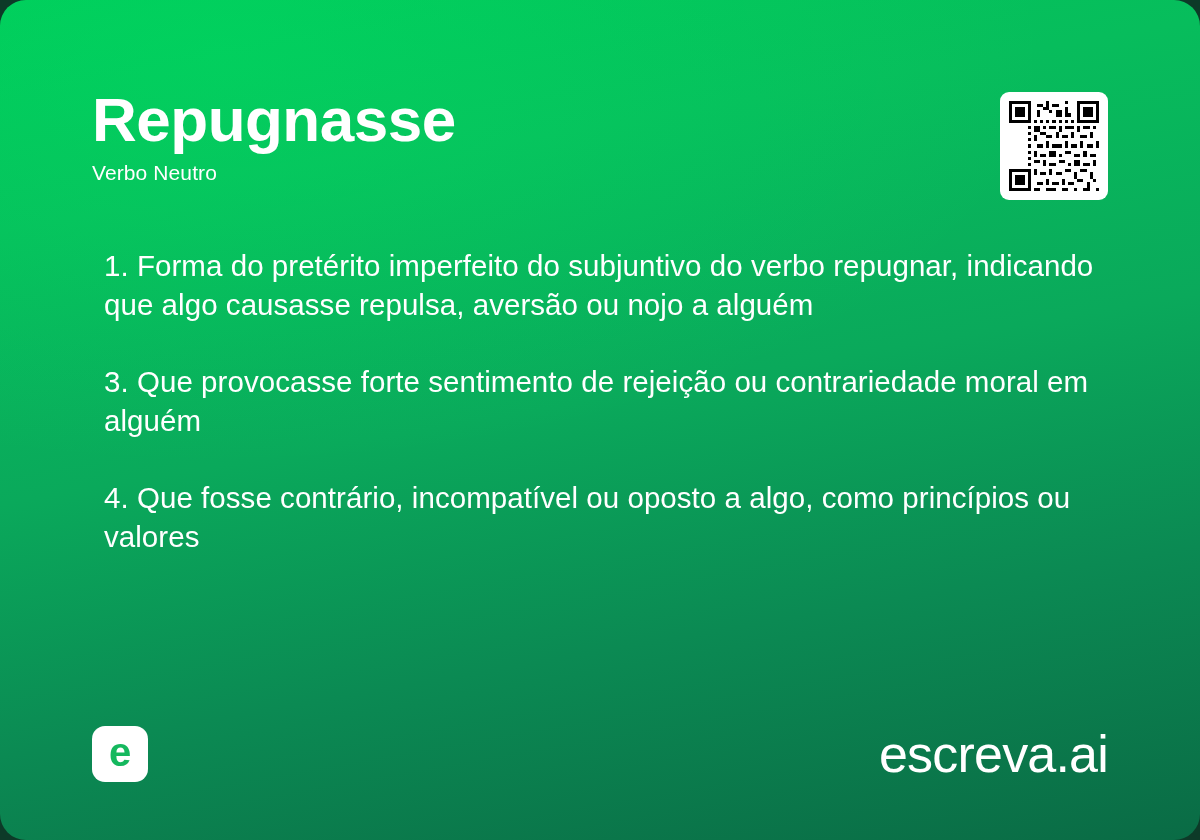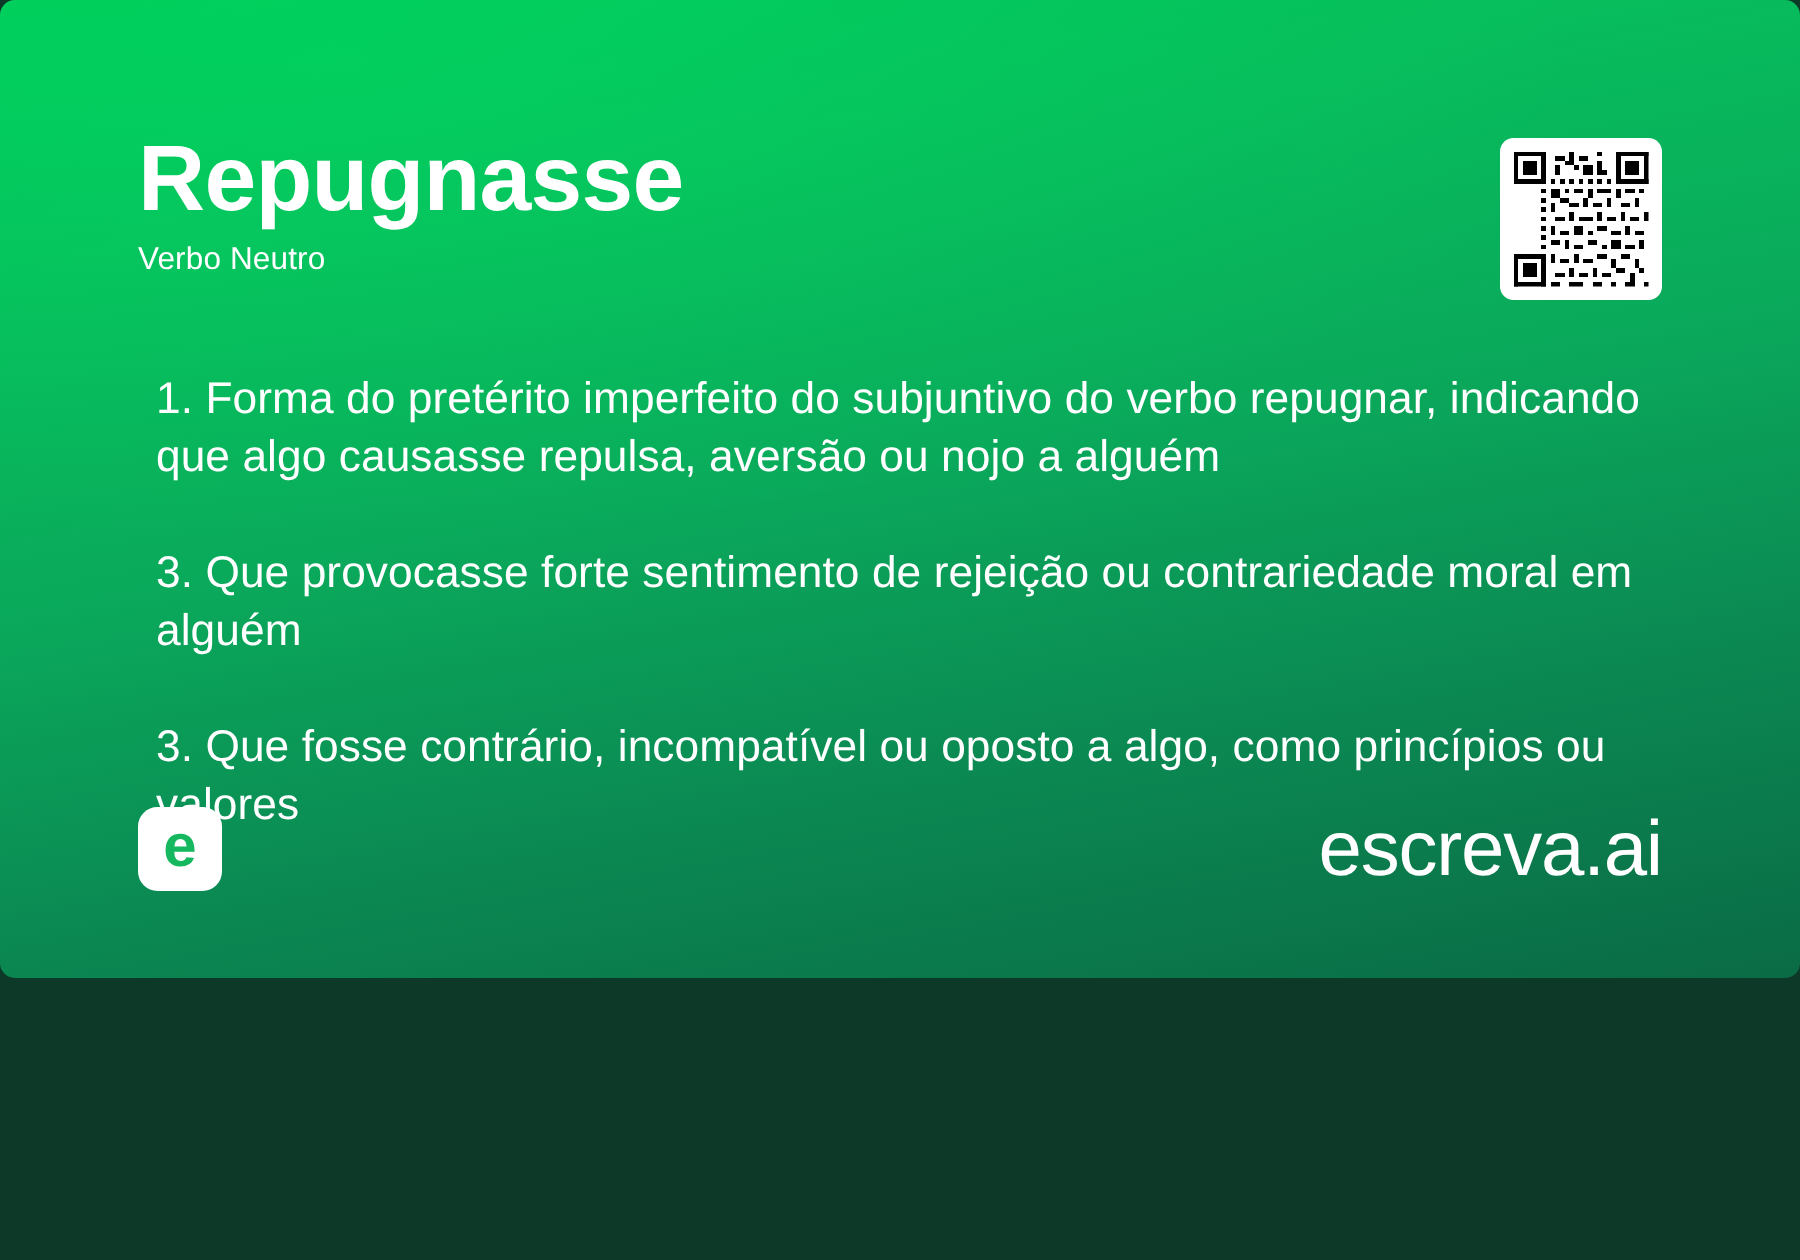--- a/index.html
+++ b/index.html
@@ -10,24 +10,24 @@
   body {
     width: 1200px;
     height: 840px;
     font-family: "Liberation Sans", sans-serif;
     overflow: hidden;
   }
 
   .card {
     position: relative;
     width: 1200px;
-    height: 652px;
+    height: 840px;
     box-sizing: border-box;
     background: linear-gradient(170deg, #00c85a 0%, #07bd5c 22%, #0aa95b 48%, #0b8a53 72%, #0a6b45 100%);
-    border-radius: 10px;
+    border-radius: 26px;
     overflow: hidden;
   }
 
   .card::after {
     content: "";
     position: absolute;
     inset: 0;
     background: radial-gradient(120% 85% at 18% 6%, rgba(0,230,100,0.35) 0%, rgba(0,0,0,0) 58%);
     pointer-events: none;
   }
@@ -245,21 +245,21 @@
     </svg>
   </div>
 
   <div class="content">
     <h1 class="word">Repugnasse</h1>
     <div class="pos">Verbo Neutro</div>
 
     <div class="definitions">
       <p class="definition">1. Forma do pretérito imperfeito do subjuntivo do verbo repugnar, indicando que algo causasse repulsa, aversão ou nojo a alguém</p>
       <p class="definition">3. Que provocasse forte sentimento de rejeição ou contrariedade moral em alguém</p>
-      <p class="definition">3. Que fosse contrário, incompatível ou oposto a algo, como princípios ou valores</p>
+      <p class="definition">4. Que fosse contrário, incompatível ou oposto a algo, como princípios ou valores</p>
     </div>
   </div>
 
   <div class="footer">
     <div class="logo-mark">
       <span>e</span>
     </div>
     <div class="brand">escreva.ai</div>
   </div>
 

